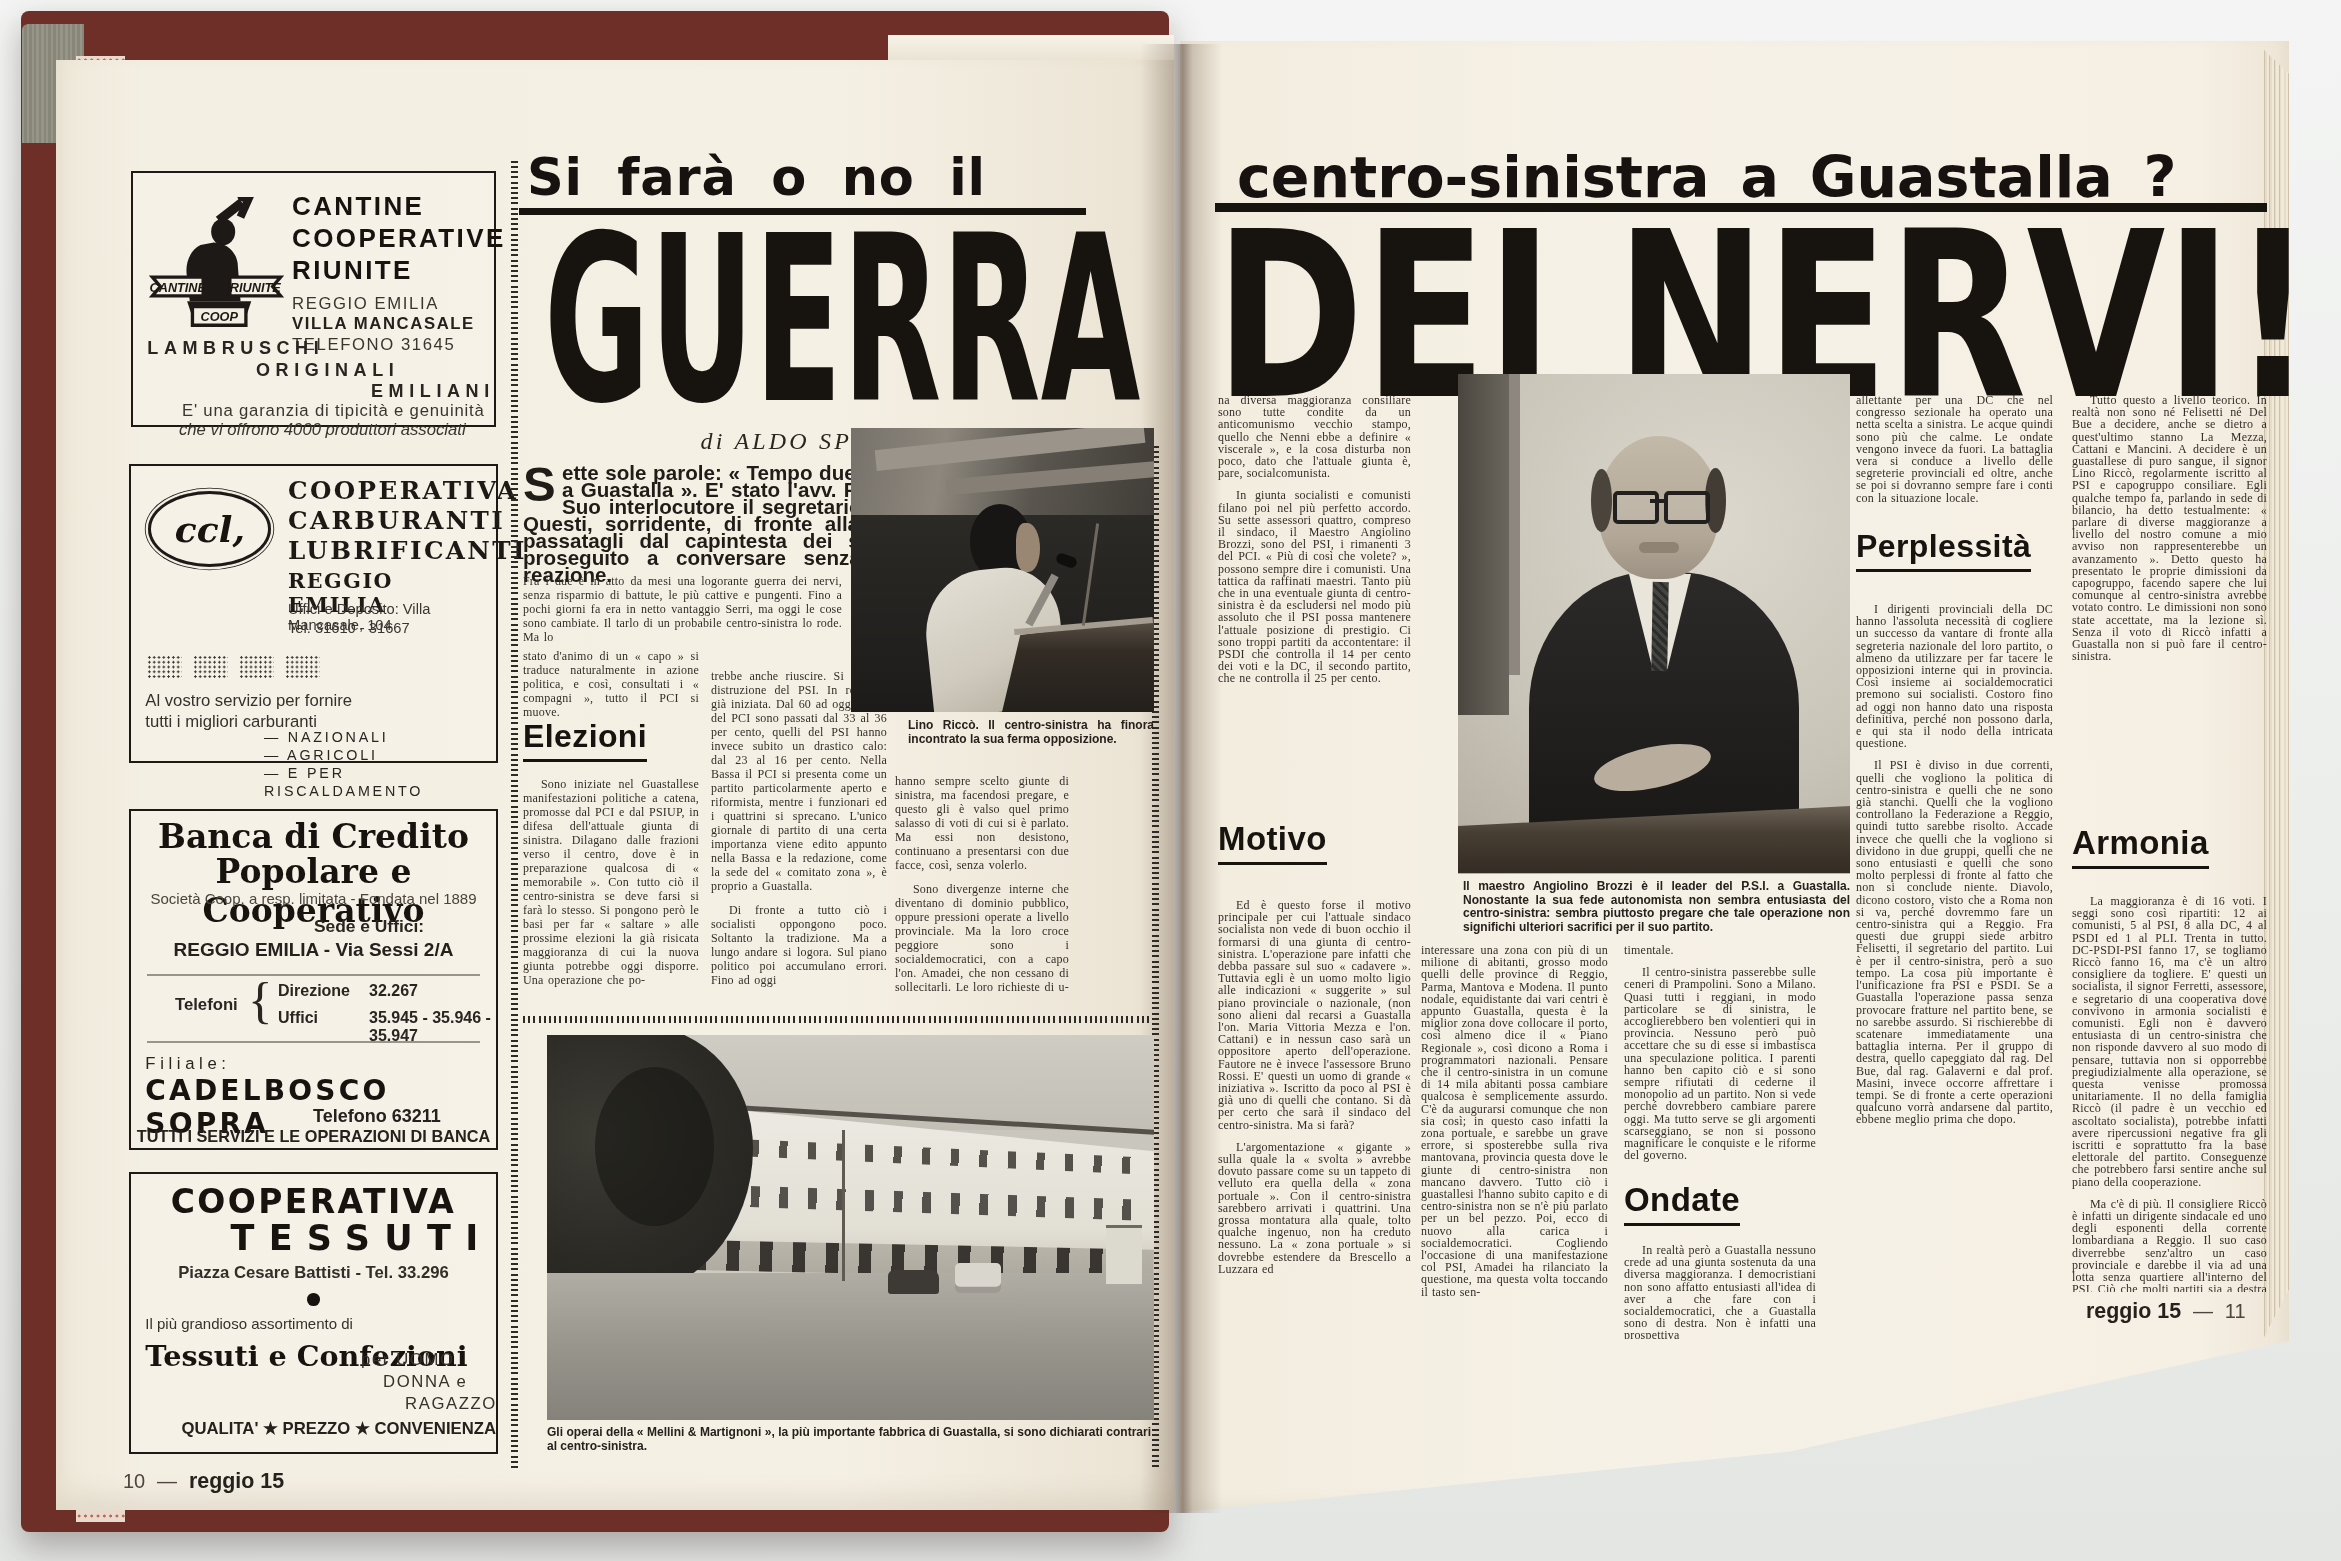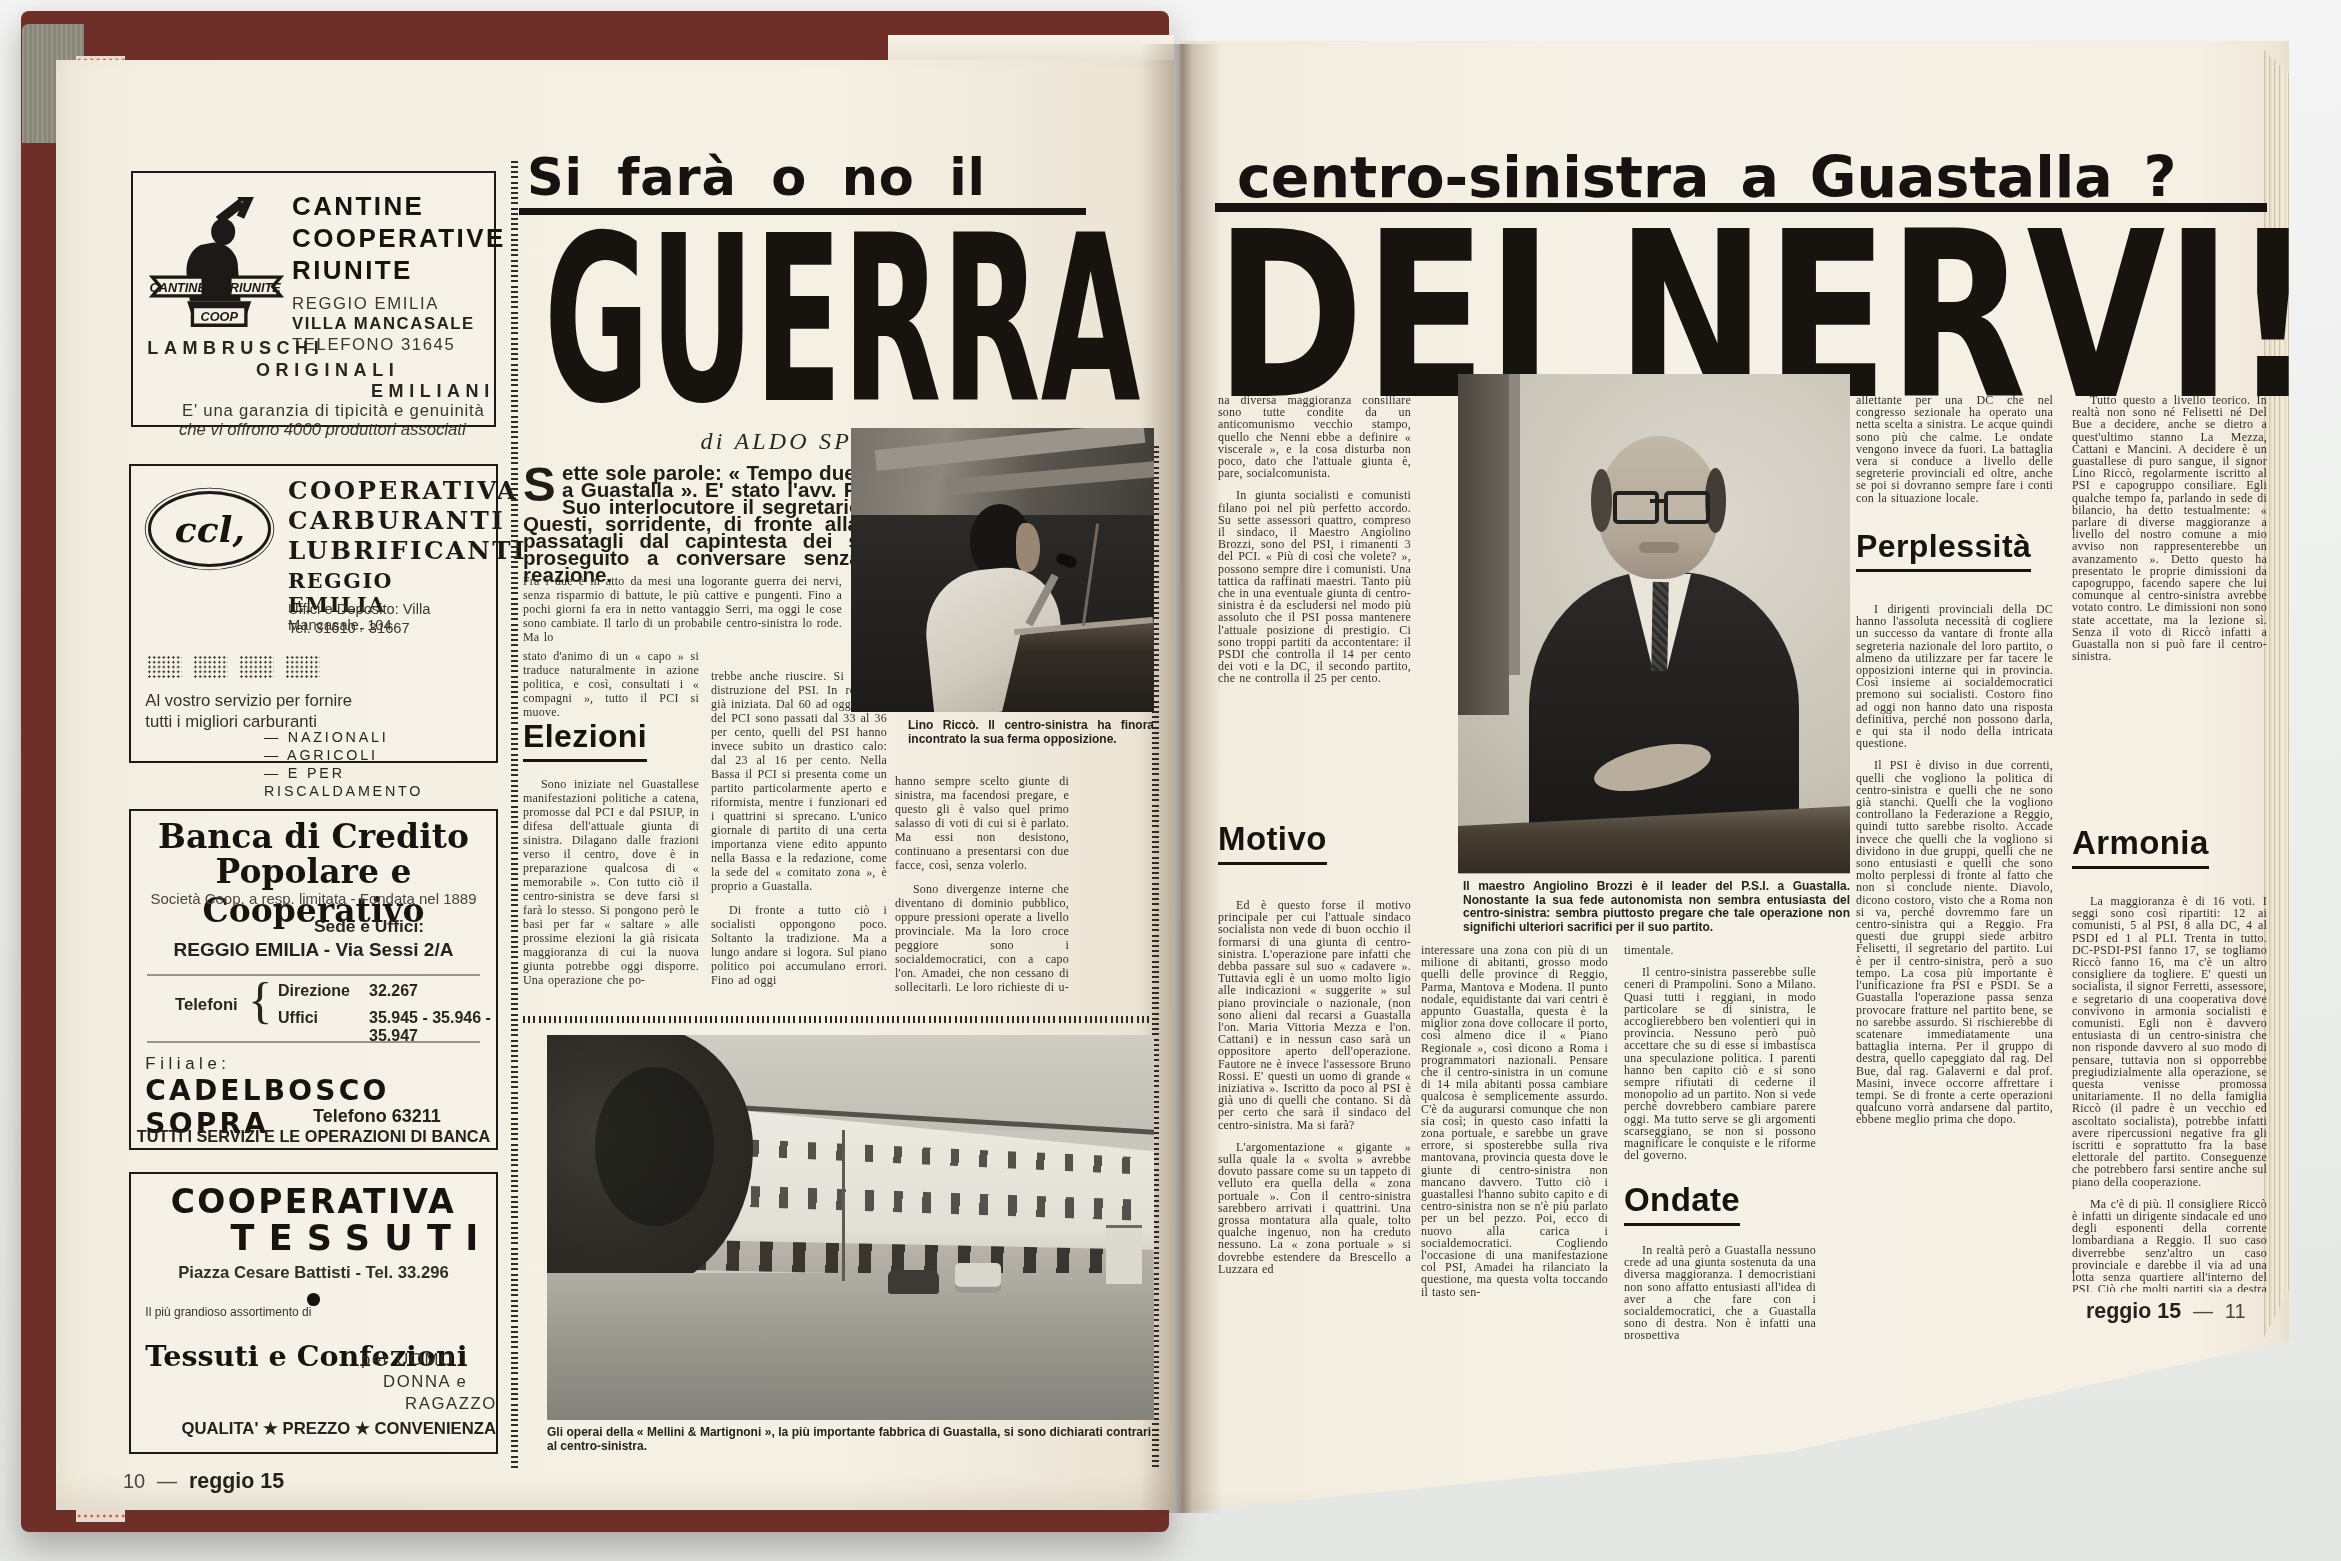--- a/index.html
+++ b/index.html
@@ -176,21 +176,21 @@
     <div class="abs" style="left:14.3px;top:263px;font-weight:bold;font-size:28px;letter-spacing:3.2px;color:#17130f;font-family:'DejaVu Sans',sans-serif;">CADELBOSCO SOPRA</div>
     <div class="abs" style="left:182px;top:295px;font-weight:bold;font-size:18px;color:#26211c;">Telefono 63211</div>
     <div class="abs" style="left:0;top:316px;width:100%;text-align:center;font-weight:bold;font-size:16.3px;color:#26211c;">TUTTI I SERVIZI E LE OPERAZIONI DI BANCA</div>
   </div>
 
   <div class="abs ad" style="left:129px;top:1172px;width:365px;height:278px;">
     <div class="abs" style="left:0;top:8px;width:100%;text-align:center;font-weight:bold;font-size:33px;letter-spacing:2.4px;color:#17130f;font-family:'DejaVu Sans',sans-serif;">COOPERATIVA</div>
     <div class="abs" style="left:0;top:44px;width:100%;text-align:center;font-weight:bold;font-size:35px;letter-spacing:14.3px;color:#17130f;font-family:'DejaVu Sans',sans-serif;margin-left:48px;">TESSUTI</div>
     <div class="abs" style="left:0;top:89px;width:100%;text-align:center;font-weight:bold;font-size:16.7px;color:#332e28;">Piazza Cesare Battisti - Tel. 33.296</div>
     <div class="abs" style="left:176px;top:119px;width:12.7px;height:12.7px;border-radius:50%;background:#17130f;"></div>
-    <div class="abs" style="left:14.3px;top:131px;font-size:12px;color:#36312b;">Il più grandioso assortimento di</div>
+    <div class="abs" style="left:14.3px;top:141px;font-size:15px;color:#36312b;">Il più grandioso assortimento di</div>
     <div class="abs fatface" style="left:14.3px;top:165px;font-size:28.6px;">Tessuti e Confezioni</div>
     <div class="abs" style="left:230px;top:176px;font-size:16.7px;letter-spacing:1.6px;color:#36312b;">per UOMO</div>
     <div class="abs" style="left:252px;top:198px;font-size:16.7px;letter-spacing:1.6px;color:#36312b;">DONNA e</div>
     <div class="abs" style="left:274px;top:220px;font-size:16.7px;letter-spacing:1.6px;color:#36312b;">RAGAZZO</div>
     <div class="abs" style="left:0;top:244px;width:100%;text-align:right;font-weight:bold;font-size:16.7px;color:#26211c;">QUALITA'  ★  PREZZO  ★  CONVENIENZA</div>
   </div>
 
   <div class="abs footer" style="left:123px;top:1469px;">
     <span>10</span>
     <span style="padding:0 6.3px;">—</span>

